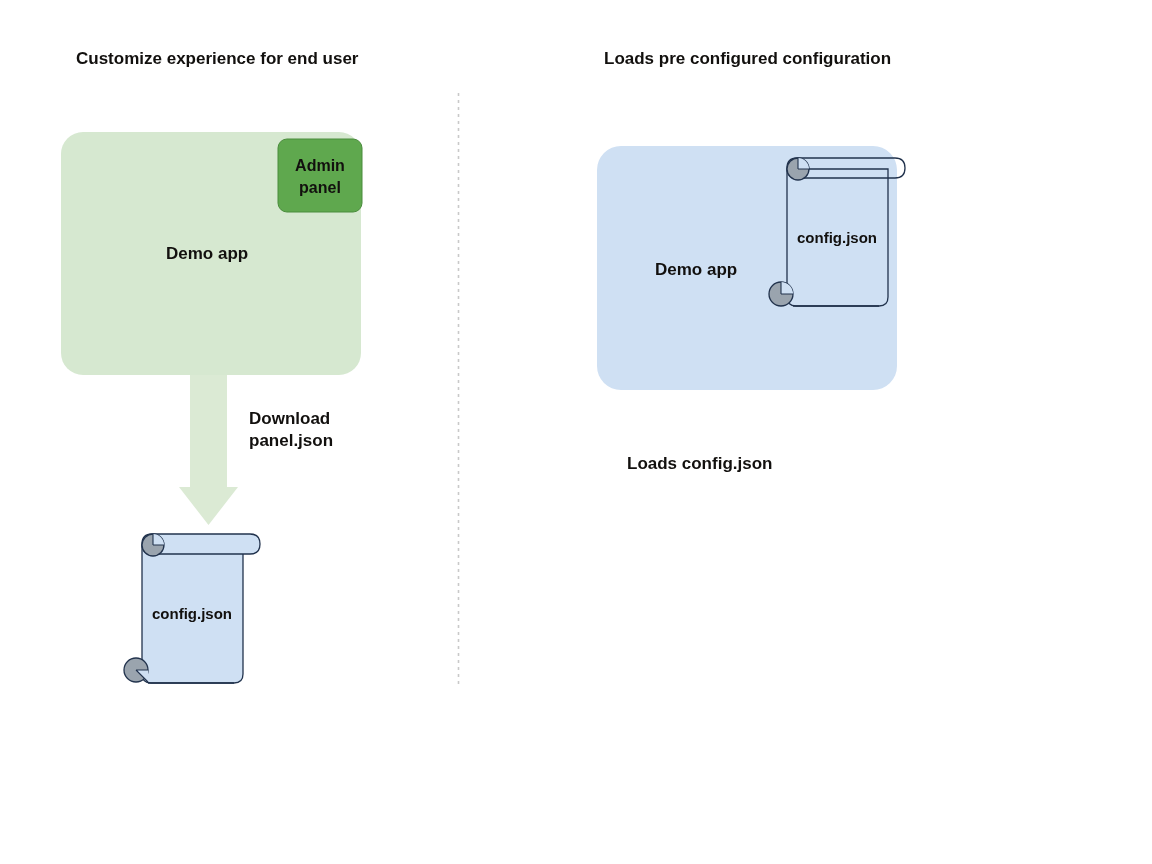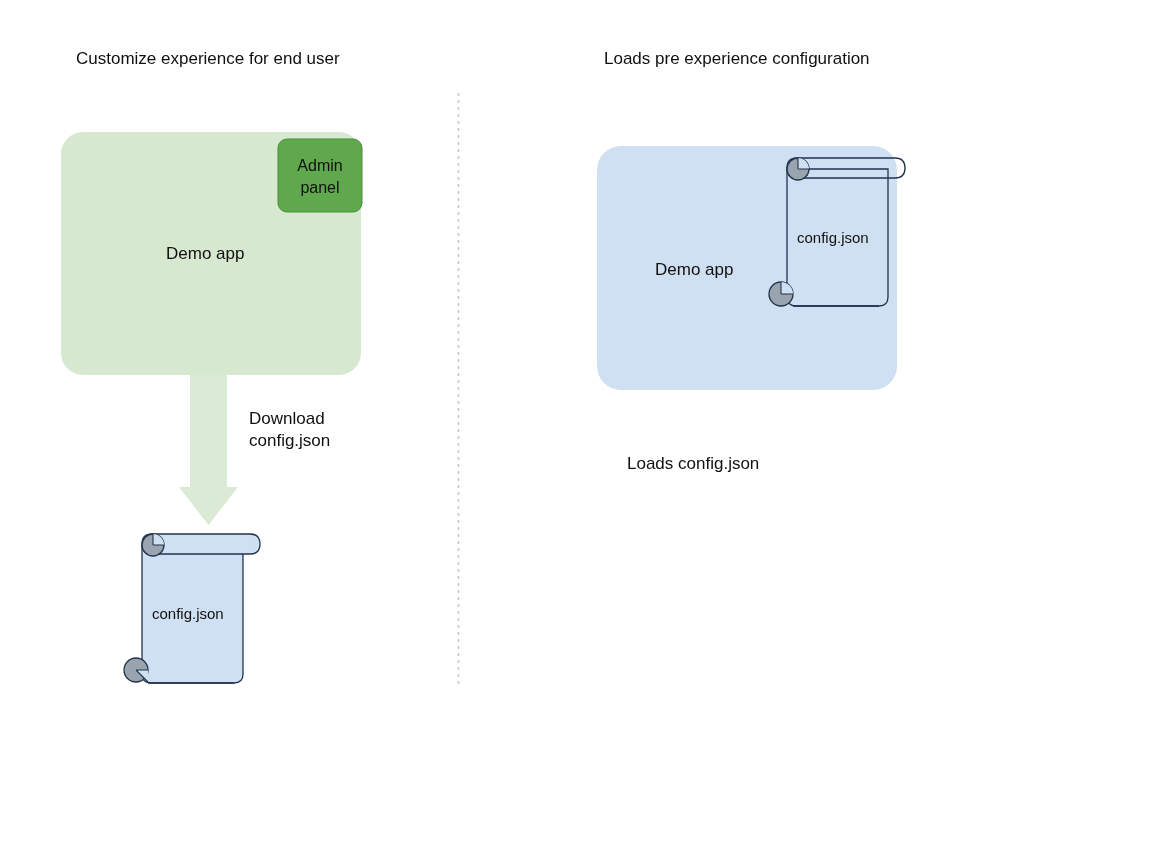--- a/index.html
+++ b/index.html
@@ -21,20 +21,21 @@
     width: 1152px;
     height: 864px;
   }
   .lbl {
     position: absolute;
     font-size: 17px;
     line-height: 22px;
     color: #12100e;
     white-space: pre;
     user-select: none;
+    font-weight: bold;
   }
   .title-left  { left: 76px;  top: 48px; }
   .title-right { left: 604px; top: 48px; }
   .admin-app-label { left: 166px; top: 243px; }
   .demo-app-label  { left: 655px; top: 259px; }
   .admin-panel-label {
     left: 278px; top: 155px;
     width: 84px;
     text-align: center;
     color: #12100e;
@@ -90,29 +91,29 @@
 
     <path d="M797,158 L895,158 Q905,158 905,168 Q905,178 895,178 L797,178 Q787,178 787,168 Q787,158 797,158 Z" fill="none" stroke="#22334d" stroke-width="1.3"></path>
     <circle cx="798" cy="169" r="11" fill="#9aa4ae" stroke="#22334d" stroke-width="1.3"></circle>
     <path d="M798,169 L809,169 A11,11 0 0,0 798,158 Z" fill="#cfe0f3" stroke="none"></path>
     <path d="M798,169 L809,169 M798,169 L798,158" stroke="#22334d" stroke-width="1.1" fill="none"></path>
   </g>
 </svg>
 
 <div class="lbl title-left">Customize experience for end user</div>
 
-<div class="lbl title-right">Loads pre experience configuration</div>
+<div class="lbl title-right">Loads pre configured configuration</div>
 
 <div class="lbl admin-panel-label">Admin
 panel</div>
 
 <div class="lbl admin-app-label">Demo app</div>
 
 <div class="lbl arrow-label">Download
-config.json</div>
+panel.json</div>
 
 <div class="lbl doc-label-left">config.json</div>
 
 <div class="lbl demo-app-label">Demo app</div>
 
 <div class="lbl doc-label-right">config.json</div>
 
 <div class="lbl loads-label">Loads config.json</div>
 
 </body></html>

